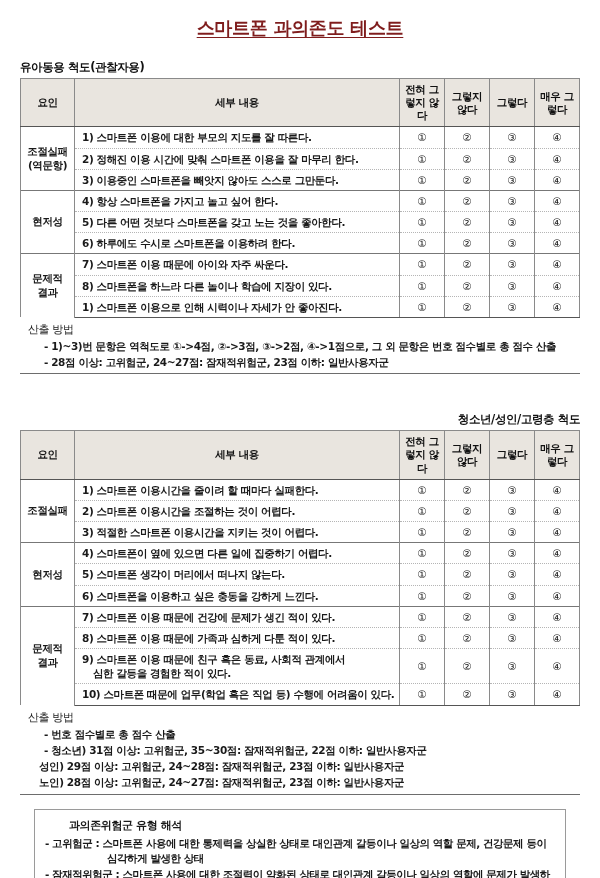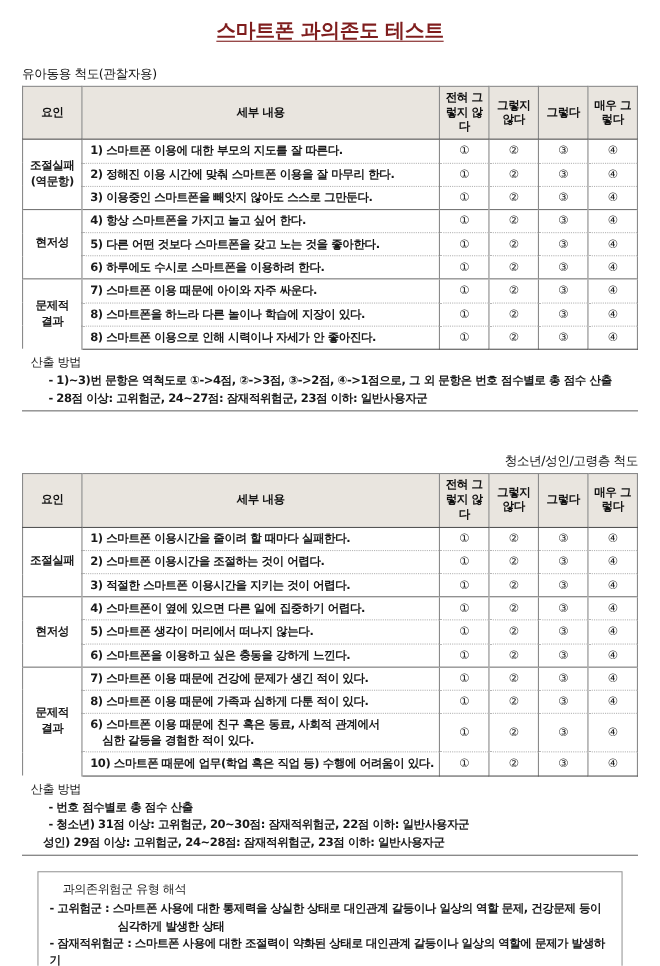--- a/index.html
+++ b/index.html
@@ -31,21 +31,21 @@
     color: #7f1d1d;
     text-decoration: underline;
     text-underline-offset: 3px;
     margin: 16px 0 0 0;
     letter-spacing: -0.3px;
   }
 
   
   .section-heading {
     font-size: 11.5px;
-    font-weight: normal;
+    font-weight: bold;
     color: #111;
     margin: 20px 0 3px 0;
     letter-spacing: -0.4px;
   }
   .section-heading.second { margin-top: 38px; text-align: right; }
 
   
   table.scale {
     width: 100%;
     border-collapse: collapse;
@@ -155,22 +155,22 @@
 
   
   .interp-box {
     margin: 14px 14px 0 14px;
     border: 1px solid #9a9a9a;
     padding: 8px 10px 9px 10px;
     box-sizing: border-box;
   }
   .interp-title {
     font-size: 11px;
-    font-weight: normal;
-    margin: 0 0 3px 12px;
+    font-weight: bold;
+    margin: 0 0 3px 24px;
     letter-spacing: -0.4px;
   }
   .interp-line {
     font-size: 10.5px;
     font-weight: bold;
     margin: 1px 0;
     letter-spacing: -0.45px;
     line-height: 1.45;
   }
   .interp-line .cont {
@@ -271,21 +271,21 @@
         <td class="opt">④</td>
       </tr>
       <tr class="inner">
         <td class="detail">8) 스마트폰을 하느라 다른 놀이나 학습에 지장이 있다.</td>
         <td class="opt">①</td>
         <td class="opt">②</td>
         <td class="opt">③</td>
         <td class="opt">④</td>
       </tr>
       <tr class="inner last-row">
-        <td class="detail">8) 스마트폰 이용으로 인해 시력이나 자세가 안 좋아진다.</td>
+        <td class="detail">1) 스마트폰 이용으로 인해 시력이나 자세가 안 좋아진다.</td>
         <td class="opt">①</td>
         <td class="opt">②</td>
         <td class="opt">③</td>
         <td class="opt">④</td>
       </tr>
     </tbody>
   </table>
 
   <div class="calc">
     <div class="calc-title">산출 방법</div>
@@ -379,43 +379,44 @@
       </tr>
       <tr class="inner">
         <td class="detail">8) 스마트폰 이용 때문에 가족과 심하게 다툰 적이 있다.</td>
         <td class="opt">①</td>
         <td class="opt">②</td>
         <td class="opt">③</td>
         <td class="opt">④</td>
       </tr>
       <tr class="inner">
         <td class="detail">
-          <span>6) 스마트폰 이용 때문에 친구 혹은 동료, 사회적 관계에서</span>
+          <span>9) 스마트폰 이용 때문에 친구 혹은 동료, 사회적 관계에서</span>
           <span class="detail-sub">심한 갈등을 경험한 적이 있다.</span>
         </td>
         <td class="opt">①</td>
         <td class="opt">②</td>
         <td class="opt">③</td>
         <td class="opt">④</td>
       </tr>
       <tr class="inner last-row">
         <td class="detail">10) 스마트폰 때문에 업무(학업 혹은 직업 등) 수행에 어려움이 있다.</td>
         <td class="opt">①</td>
         <td class="opt">②</td>
         <td class="opt">③</td>
         <td class="opt">④</td>
       </tr>
     </tbody>
   </table>
 
   <div class="calc">
     <div class="calc-title">산출 방법</div>
     <div class="calc-line">- 번호 점수별로 총 점수 산출</div>
-    <div class="calc-line">- 청소년) 31점 이상: 고위험군, 20~30점: 잠재적위험군, 22점 이하: 일반사용자군</div>
+    <div class="calc-line">- 청소년) 31점 이상: 고위험군, 35~30점: 잠재적위험군, 22점 이하: 일반사용자군</div>
     <div class="calc-line indent">성인) 29점 이상: 고위험군, 24~28점: 잠재적위험군, 23점 이하: 일반사용자군</div>
+    <div class="calc-line indent">노인) 28점 이상: 고위험군, 24~27점: 잠재적위험군, 23점 이하: 일반사용자군</div>
   </div>
 
   <div class="interp-box">
     <div class="interp-title">과의존위험군 유형 해석</div>
     <div class="interp-line">
       <span>- 고위험군 : 스마트폰 사용에 대한 통제력을 상실한 상태로 대인관계 갈등이나 일상의 역할 문제, 건강문제 등이</span>
       <span class="cont">심각하게 발생한 상태</span>
     </div>
     <div class="interp-line">
       <span>- 잠재적위험군 : 스마트폰 사용에 대한 조절력이 약화된 상태로 대인관계 갈등이나 일상의 역할에 문제가 발생하기</span>

